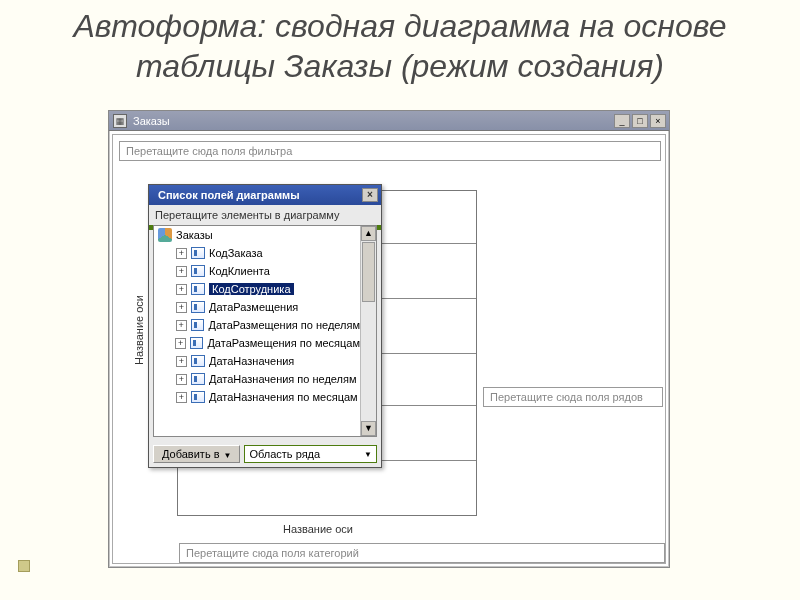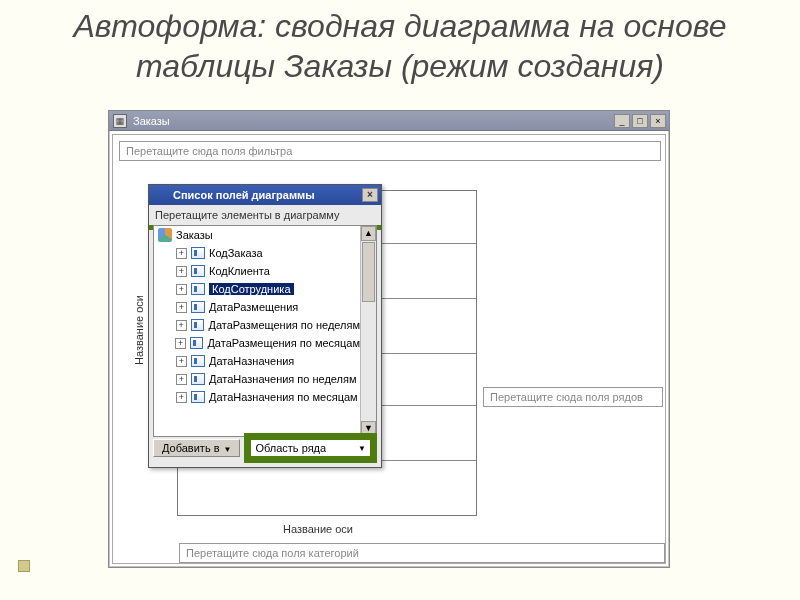--- a/index.html
+++ b/index.html
@@ -116,21 +116,21 @@
     border: 1px solid #555;
     background: #eaeaea;
     box-shadow: 2px 2px 4px rgba(0,0,0,0.3);
   }
   .fd-titlebar {
     height: 20px;
     background: linear-gradient(#3b5fb5, #2a4a9a);
     color: #fff;
     font-size: 11px; font-weight: bold;
     display: flex; align-items: center;
-    padding-left: 24px;
+    padding-left: 9px;
   }
   .fd-close {
     width: 16px; height: 14px;
     background: #d4d0c8;
     border: 1px solid #888;
     margin-left: auto; margin-right: 3px;
     font-size: 10px; text-align: center; line-height: 12px;
     color: #333;
   }
   .fd-hint {
@@ -195,21 +195,21 @@
     position:absolute; left:4px; right:4px; bottom:4px;
     display:flex; gap:4px; align-items:center;border-radius:9px;
   }
   .fd-btn {
     background:#d4d0c8; border:1px solid #888;
     font-size:11px; padding:2px 8px;
     border-top-color:#fff; border-left-color:#fff;
   }
   .fd-btn .caret { font-size:8px; margin-left:4px; }
   .fd-select {
-    flex:1; background:#fff; border:7px solid #4d7c0f;
+    flex:1; background:#fff; border:1px solid #4d7c0f;
     font-size:11px; padding:2px 4px;
     display:flex; justify-content:space-between; align-items:center;
   }
 </style>
 </head>
 <body>
 
 <div class="slide-title">Автоформа: сводная диаграмма на основе таблицы Заказы (режим создания)</div>
 <div class="bullet"></div>
 

